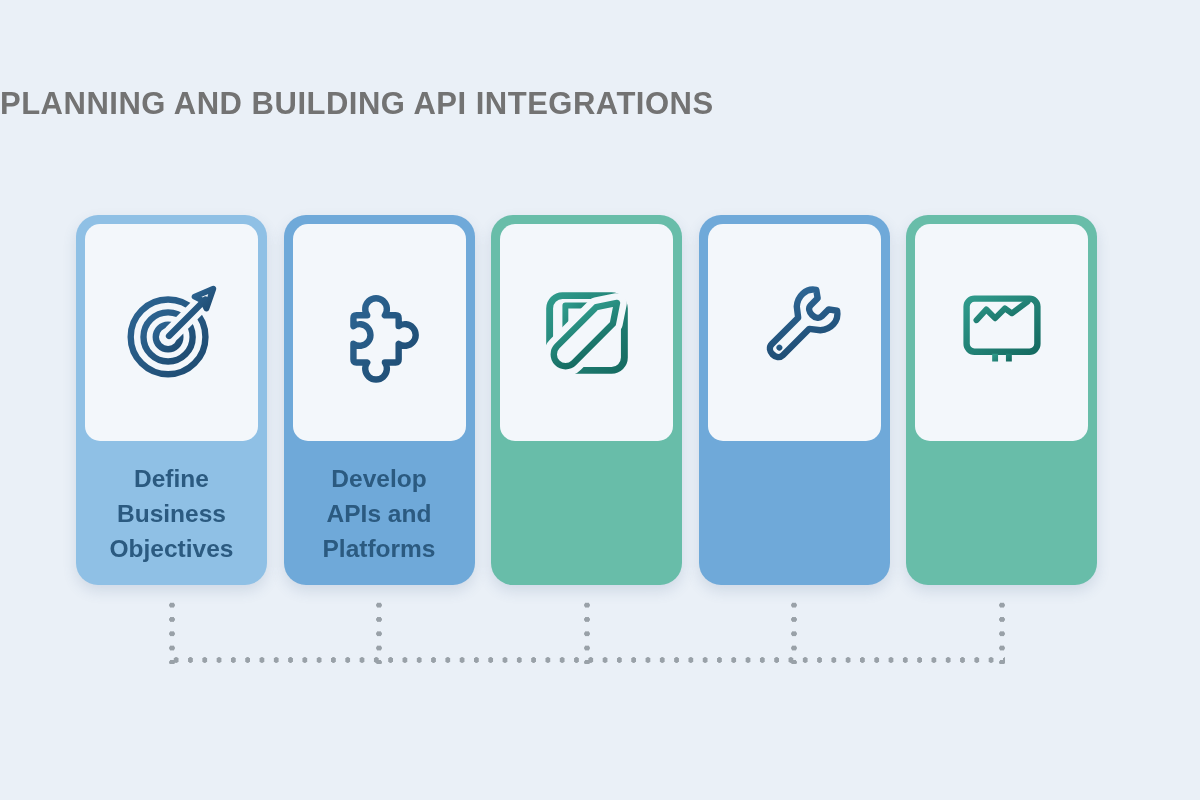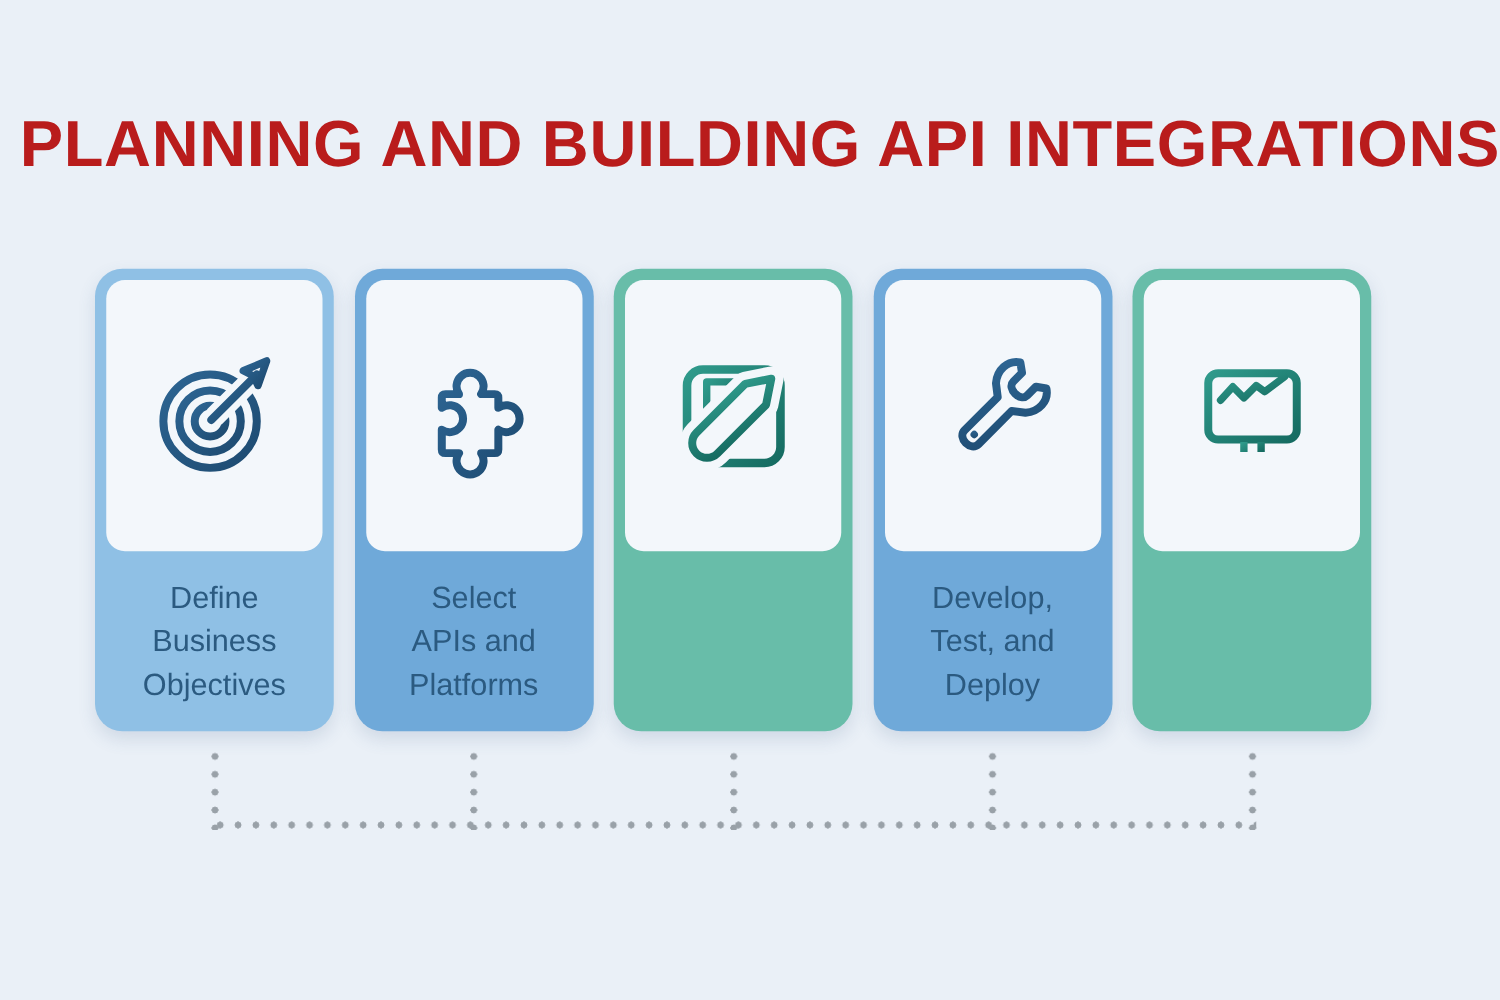--- a/index.html
+++ b/index.html
@@ -6,25 +6,25 @@
   html, body { width: 1200px; height: 800px; }
   body {
     position: relative;
     background: #eaf0f7;
     font-family: "Liberation Sans", sans-serif;
     overflow: hidden;
   }
   .title {
     position: absolute;
     top: 86px; left: 0; width: 100%;
-    text-align: right;
-    font-size: 52px;
+    text-align: left;
+    font-size: 31px;
     font-weight: 700;
     letter-spacing: 0.5px;
-    color: #b91c1c;
+    color: #737373;
   }
   .cards {
     position: absolute;
     left: 76px; top: 215px;
     display: flex;
     gap: 16.5px;
   }
   .card {
     position: relative;
     width: 191px; height: 370px;
@@ -44,21 +44,21 @@
   }
   .panel svg { width: 118px; height: 118px; display: block; }
   .card-label {
     position: absolute;
     left: 3px; right: 3px; top: 226px; bottom: 0;
     display: flex;
     align-items: center;
     justify-content: center;
     text-align: center;
     white-space: pre-line;
-    font-weight: 400;
+    font-weight: 700;
     font-size: 24.5px;
     line-height: 35px;
     color: #2b5a80;
   }
   .vdots {
     position: absolute;
     top: 598px;
     width: 6px; height: 66px;
     background-image: radial-gradient(circle, #99a1a8 2.6px, rgba(0,0,0,0) 2.9px);
     background-size: 6px 14.3px;
@@ -114,21 +114,21 @@
       <svg viewBox="0 0 120 120" fill="none" xmlns="http://www.w3.org/2000/svg">
         <defs>
           <linearGradient id="gb2" x1="0" y1="0" x2="1" y2="1">
             <stop offset="0" stop-color="#2d6593"></stop>
               <stop offset="1" stop-color="#1d4a70"></stop>
           </linearGradient>
         </defs>
         <path d="M34 45 Q34 42 37 42 L48 42 A11 11 0 1 1 66 42 L77 42 Q80 42 80 45 L80 53 A11 11 0 1 1 80 71 L80 87 Q80 90 77 90 L66 90 A11 11 0 1 1 48 90 L37 90 Q34 90 34 87 L34 71 A11 11 0 1 0 34 53 Z" stroke="url(#gb2)" stroke-width="6.5" stroke-linejoin="round"></path>
       </svg>
     </div>
-    <div class="card-label">Select
+    <div class="card-label">Develop
 APIs and
 Platforms</div>
   </div>
 
   <div class="card" style="--accent: #68bda9;">
     <div class="panel">
       <svg viewBox="0 0 120 120" fill="none" xmlns="http://www.w3.org/2000/svg">
         <defs>
           <linearGradient id="gt3" x1="0" y1="0" x2="1" y2="1">
             <stop offset="0" stop-color="#2f9a8b"></stop>
@@ -157,23 +157,20 @@
             <stop offset="0" stop-color="#2d6593"></stop>
               <stop offset="1" stop-color="#1d4a70"></stop>
           </linearGradient>
         </defs>
         <g transform="rotate(45 60 60)">
           <path d="M52 46 L43 39 C36 31 36 19 45 13 L52 18 L52 28 C52 36 68 36 68 28 L68 18 L75 13 C84 19 84 31 77 39 L68 46 L68 84 C68 93 52 93 52 84 Z" stroke="url(#gb4)" stroke-width="6.5" stroke-linejoin="round"></path>
           <circle cx="60" cy="81" r="3" fill="url(#gb4)"></circle>
         </g>
       </svg>
     </div>
-    <div class="card-label">Develop,
-Test, and
-Deploy</div>
   </div>
 
   <div class="card" style="--accent: #68bda9;">
     <div class="panel">
       <svg viewBox="0 0 120 120" fill="none" xmlns="http://www.w3.org/2000/svg">
         <defs>
           <linearGradient id="gt5" x1="0" y1="0" x2="1" y2="1">
             <stop offset="0" stop-color="#2f9a8b"></stop>
               <stop offset="1" stop-color="#156b61"></stop>
           </linearGradient>

